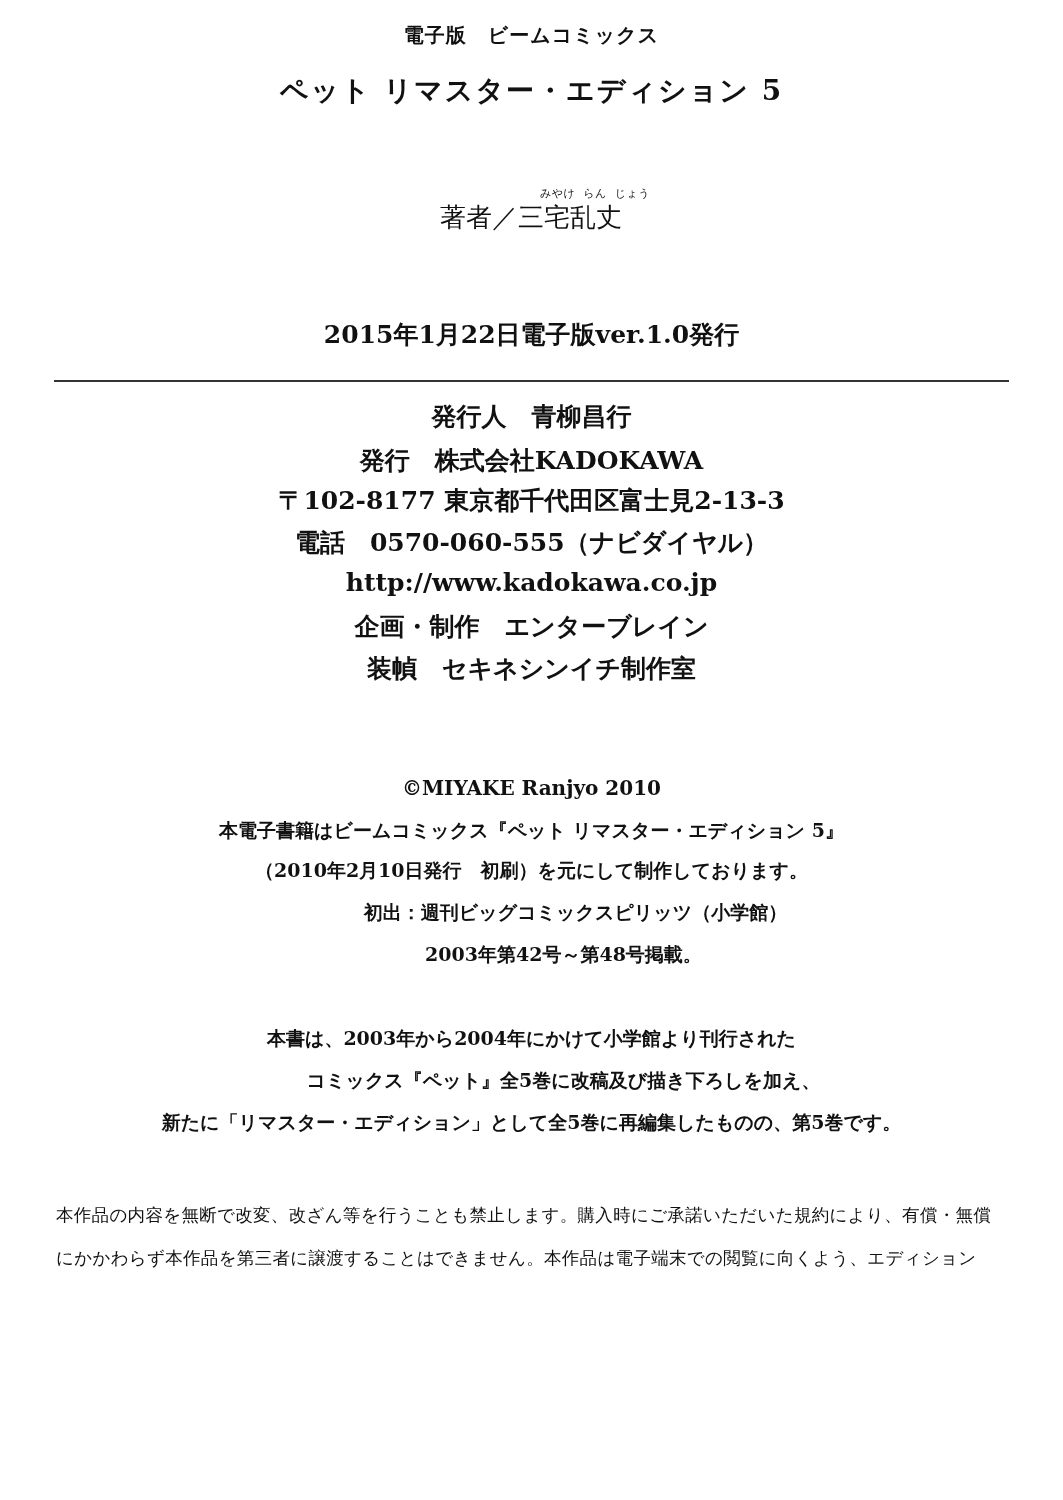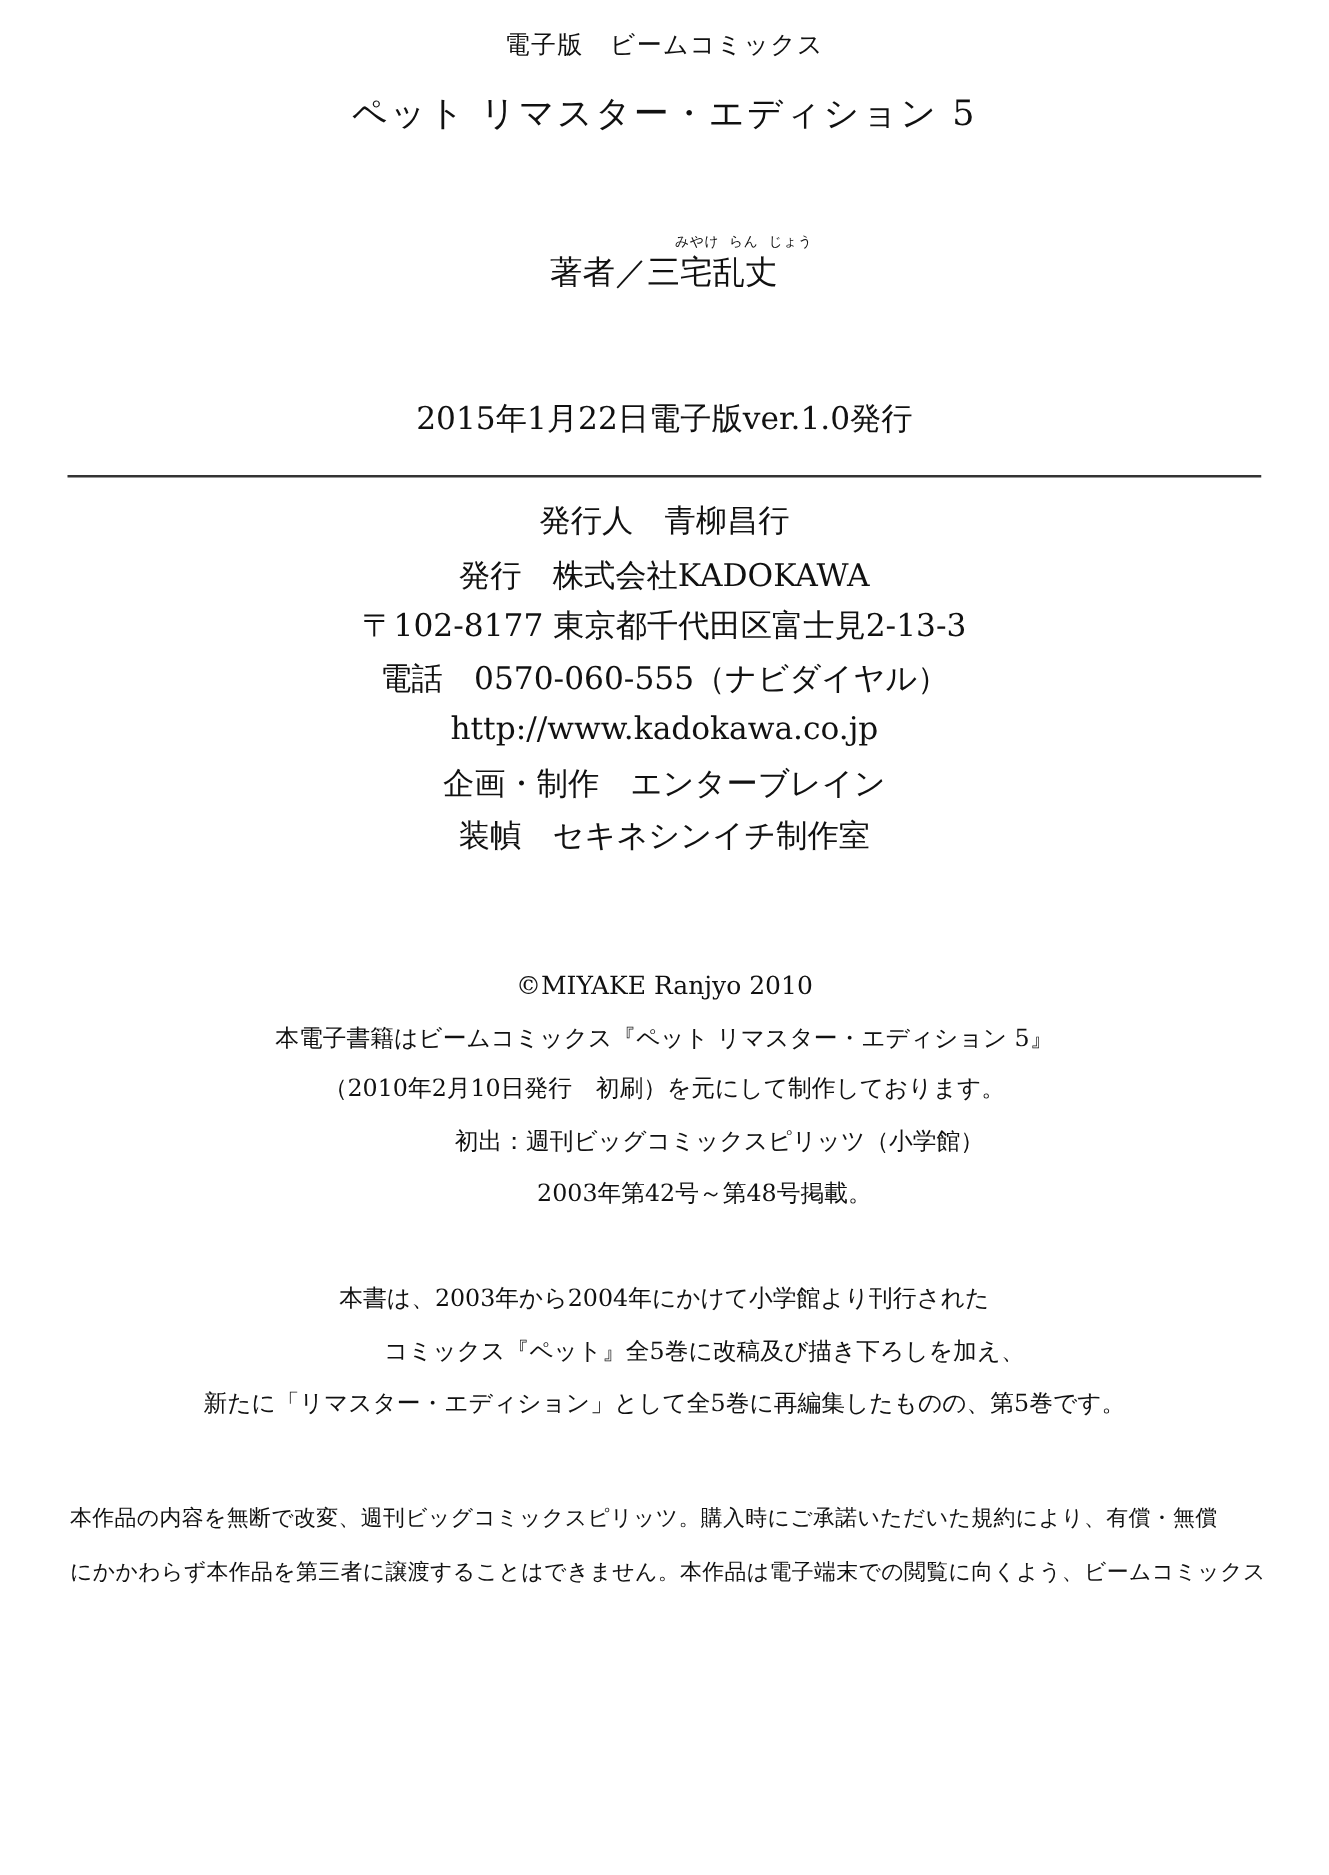--- a/index.html
+++ b/index.html
@@ -1,21 +1,21 @@
 <!DOCTYPE html>
 <html><head>
 <meta charset="utf-8">
 <style>
   html, body { margin: 0; padding: 0; background: #ffffff; }
   body {
     width: 1063px; height: 1500px; position: relative; overflow: hidden;
     color: #111111;
     font-family: "DejaVu Serif", "Liberation Serif", serif;
   }
-  .line { position: absolute; left: 0; width: 1063px; text-align: center; white-space: nowrap; }
+  .line { position: absolute; left: 0; width: 1063px; text-align: center; white-space: nowrap; font-weight: bold; }
   .label-edition { top: 22px; font-size: 20px; letter-spacing: 1px; }
   .title { top: 72px; font-size: 28px; letter-spacing: 2px; }
   .author-wrap { position: absolute; left: 440px; top: 186px; }
   .ruby { position: absolute; left: 100px; top: 0; font-size: 11px; white-space: nowrap; font-family: "DejaVu Sans", sans-serif; letter-spacing: 0.5px; }
   .ruby span { margin-right: 8px; }
   .author { position: absolute; left: 0; top: 14px; font-size: 26px; white-space: nowrap; }
   .pubdate { top: 318px; font-size: 25px; }
   .divider { position: absolute; left: 54px; top: 380px; width: 955px; height: 2px; background: #333333; }
   .credits { font-size: 25px; }
   .c0 { top: 400px; }
@@ -67,15 +67,15 @@
 <div class="line small s0">本電子書籍はビームコミックス『ペット リマスター・エディション 5』</div>
 <div class="line small s1">（2010年2月10日発行　初刷）を元にして制作しております。</div>
 <div class="line small s2">初出：週刊ビッグコミックスピリッツ（小学館）</div>
 <div class="line small s3">2003年第42号～第48号掲載。</div>
 
 <div class="line small n0">本書は、2003年から2004年にかけて小学館より刊行された</div>
 <div class="line small n1">コミックス『ペット』全5巻に改稿及び描き下ろしを加え、</div>
 <div class="line small n2">新たに「リマスター・エディション」として全5巻に再編集したものの、第5巻です。</div>
 
 <div class="notice">
-  <div>本作品の内容を無断で改変、週刊ビッグコミックスピリッツ。購入時にご承諾いただいた規約により、有償・無償</div>
-  <div>にかかわらず本作品を第三者に譲渡することはできません。本作品は電子端末での閲覧に向くよう、ビームコミックス</div>
+  <div>本作品の内容を無断で改変、改ざん等を行うことも禁止します。購入時にご承諾いただいた規約により、有償・無償</div>
+  <div>にかかわらず本作品を第三者に譲渡することはできません。本作品は電子端末での閲覧に向くよう、エディション</div>
 </div>
 
 </body></html>

